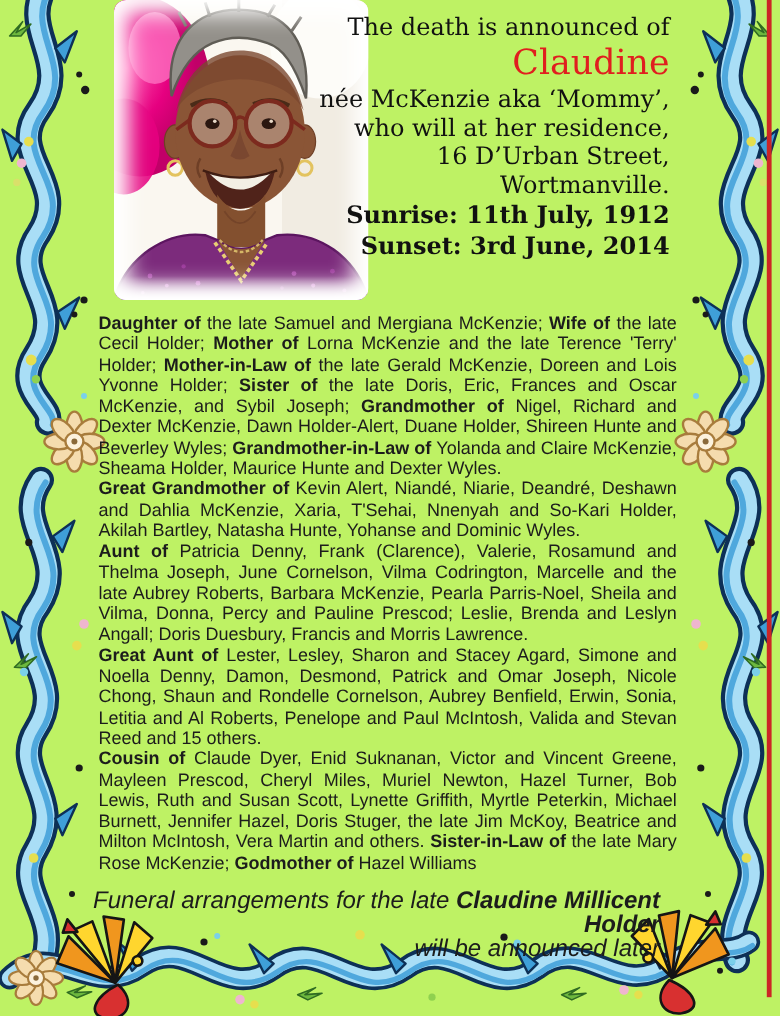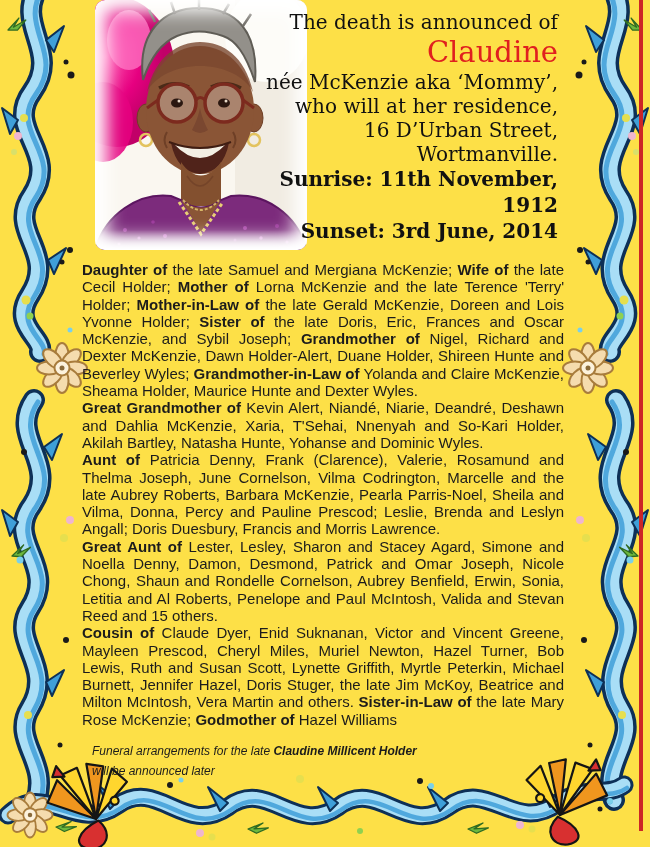--- a/index.html
+++ b/index.html
@@ -1,17 +1,17 @@
 <!DOCTYPE html>
 <html><head>
 <meta charset="utf-8">
 <style>
   html,body{margin:0;padding:0;background:#ffffff;}
   .page{
-    position:relative;width:650px;height:847px;background:#fde047;
+    position:relative;width:650px;height:847px;background:#bef264;
     overflow:hidden;font-family:"Liberation Sans",sans-serif;color:#1a1a1a;
   }
   
   .border-left{position:absolute;left:0;top:0;width:100px;height:847px;}
   .border-right{position:absolute;right:0;top:0;width:100px;height:847px;}
   .border-bottom{position:absolute;left:0;top:757px;width:650px;height:90px;}
   .frame-line{position:absolute;right:7px;top:0;width:4px;height:831px;background:#cc2626;}
   .vo{fill:none;stroke:#0d3057;stroke-width:22;stroke-linecap:round}
   .vf{fill:none;stroke:#a9def6;stroke-width:15;stroke-linecap:round}
   .vs{fill:none;stroke:#3f9fd8;stroke-width:5;stroke-linecap:round;opacity:.85}
@@ -33,22 +33,22 @@
   .hsun{font-size:20px;line-height:26px;font-weight:bold;}
   
   .body-block{
     position:absolute;left:82px;top:261px;width:482px;
     font-size:15px;line-height:17.3px;text-align:justify;color:#1c1c1c;
   }
   .para{margin:0;}
   .b{font-weight:bold;}
   
   .footer{
-    position:absolute;left:92px;top:741px;width:482px;text-align:left;
-    font-style:italic;font-size:12px;line-height:20px;color:#1c1c1c;
+    position:absolute;left:68px;top:741px;width:482px;text-align:right;
+    font-style:italic;font-size:20px;line-height:20px;color:#1c1c1c;
   }
   .footer .b{font-weight:bold;}
 </style>
 </head>
 <body>
 
 <div class="page">
 
   <svg class="border-left" viewBox="0 0 100 847" aria-hidden="true">
     <defs>
@@ -218,21 +218,21 @@
     </svg>
   </div>
 
   <div class="header-block">
     <div class="hline">The death is announced of</div>
     <div class="hname">Claudine</div>
     <div class="hline hbold">née McKenzie aka ‘Mommy’,</div>
     <div class="hline">who will at her residence,</div>
     <div class="hline">16 D’Urban Street,</div>
     <div class="hline">Wortmanville.</div>
-    <div class="hsun">Sunrise: 11th November, 1912</div>
+    <div class="hsun">Sunrise: 11th July, 1912</div>
     <div class="hsun">Sunset: 3rd June, 2014</div>
   </div>
 
   <div class="body-block">
       <p class="para"><span class="b">Daughter of </span><span>the late Samuel and Mergiana McKenzie; </span><span class="b">Wife of </span><span>the late Cecil Holder; </span><span class="b">Mother of </span><span>Lorna McKenzie and the late Terence 'Terry' Holder; </span><span class="b">Mother-in-Law of </span><span>the late Gerald McKenzie, Doreen and Lois Yvonne Holder; </span><span class="b">Sister of </span><span>the late Doris, Eric, Frances and Oscar McKenzie, and Sybil Joseph; </span><span class="b">Grandmother of </span><span>Nigel, Richard and Dexter McKenzie, Dawn Holder-Alert, Duane Holder, Shireen Hunte and Beverley Wyles; </span><span class="b">Grandmother-in-Law of </span><span>Yolanda and Claire McKenzie, Sheama Holder, Maurice Hunte and Dexter Wyles.</span></p>
       <p class="para"><span class="b">Great Grandmother of </span><span>Kevin Alert, Niandé, Niarie, Deandré, Deshawn and Dahlia McKenzie, Xaria, T'Sehai, Nnenyah and So-Kari Holder, Akilah Bartley, Natasha Hunte, Yohanse and Dominic Wyles.</span></p>
       <p class="para"><span class="b">Aunt of </span><span>Patricia Denny, Frank (Clarence), Valerie, Rosamund and Thelma Joseph, June Cornelson, Vilma Codrington, Marcelle and the late Aubrey Roberts, Barbara McKenzie, Pearla Parris-Noel, Sheila and Vilma, Donna, Percy and Pauline Prescod; Leslie, Brenda and Leslyn Angall; Doris Duesbury, Francis and Morris Lawrence.</span></p>
       <p class="para"><span class="b">Great Aunt of </span><span>Lester, Lesley, Sharon and Stacey Agard, Simone and Noella Denny, Damon, Desmond, Patrick and Omar Joseph, Nicole Chong, Shaun and Rondelle Cornelson, Aubrey Benfield, Erwin, Sonia, Letitia and Al Roberts, Penelope and Paul McIntosh, Valida and Stevan Reed and 15 others.</span></p>
       <p class="para"><span class="b">Cousin of </span><span>Claude Dyer, Enid Suknanan, Victor and Vincent Greene, Mayleen Prescod, Cheryl Miles, Muriel Newton, Hazel Turner, Bob Lewis, Ruth and Susan Scott, Lynette Griffith, Myrtle Peterkin, Michael Burnett, Jennifer Hazel, Doris Stuger, the late Jim McKoy, Beatrice and Milton McIntosh, Vera Martin and others. </span><span class="b">Sister-in-Law of </span><span>the late Mary Rose McKenzie; </span><span class="b">Godmother of </span><span>Hazel Williams</span></p>
     </div>

